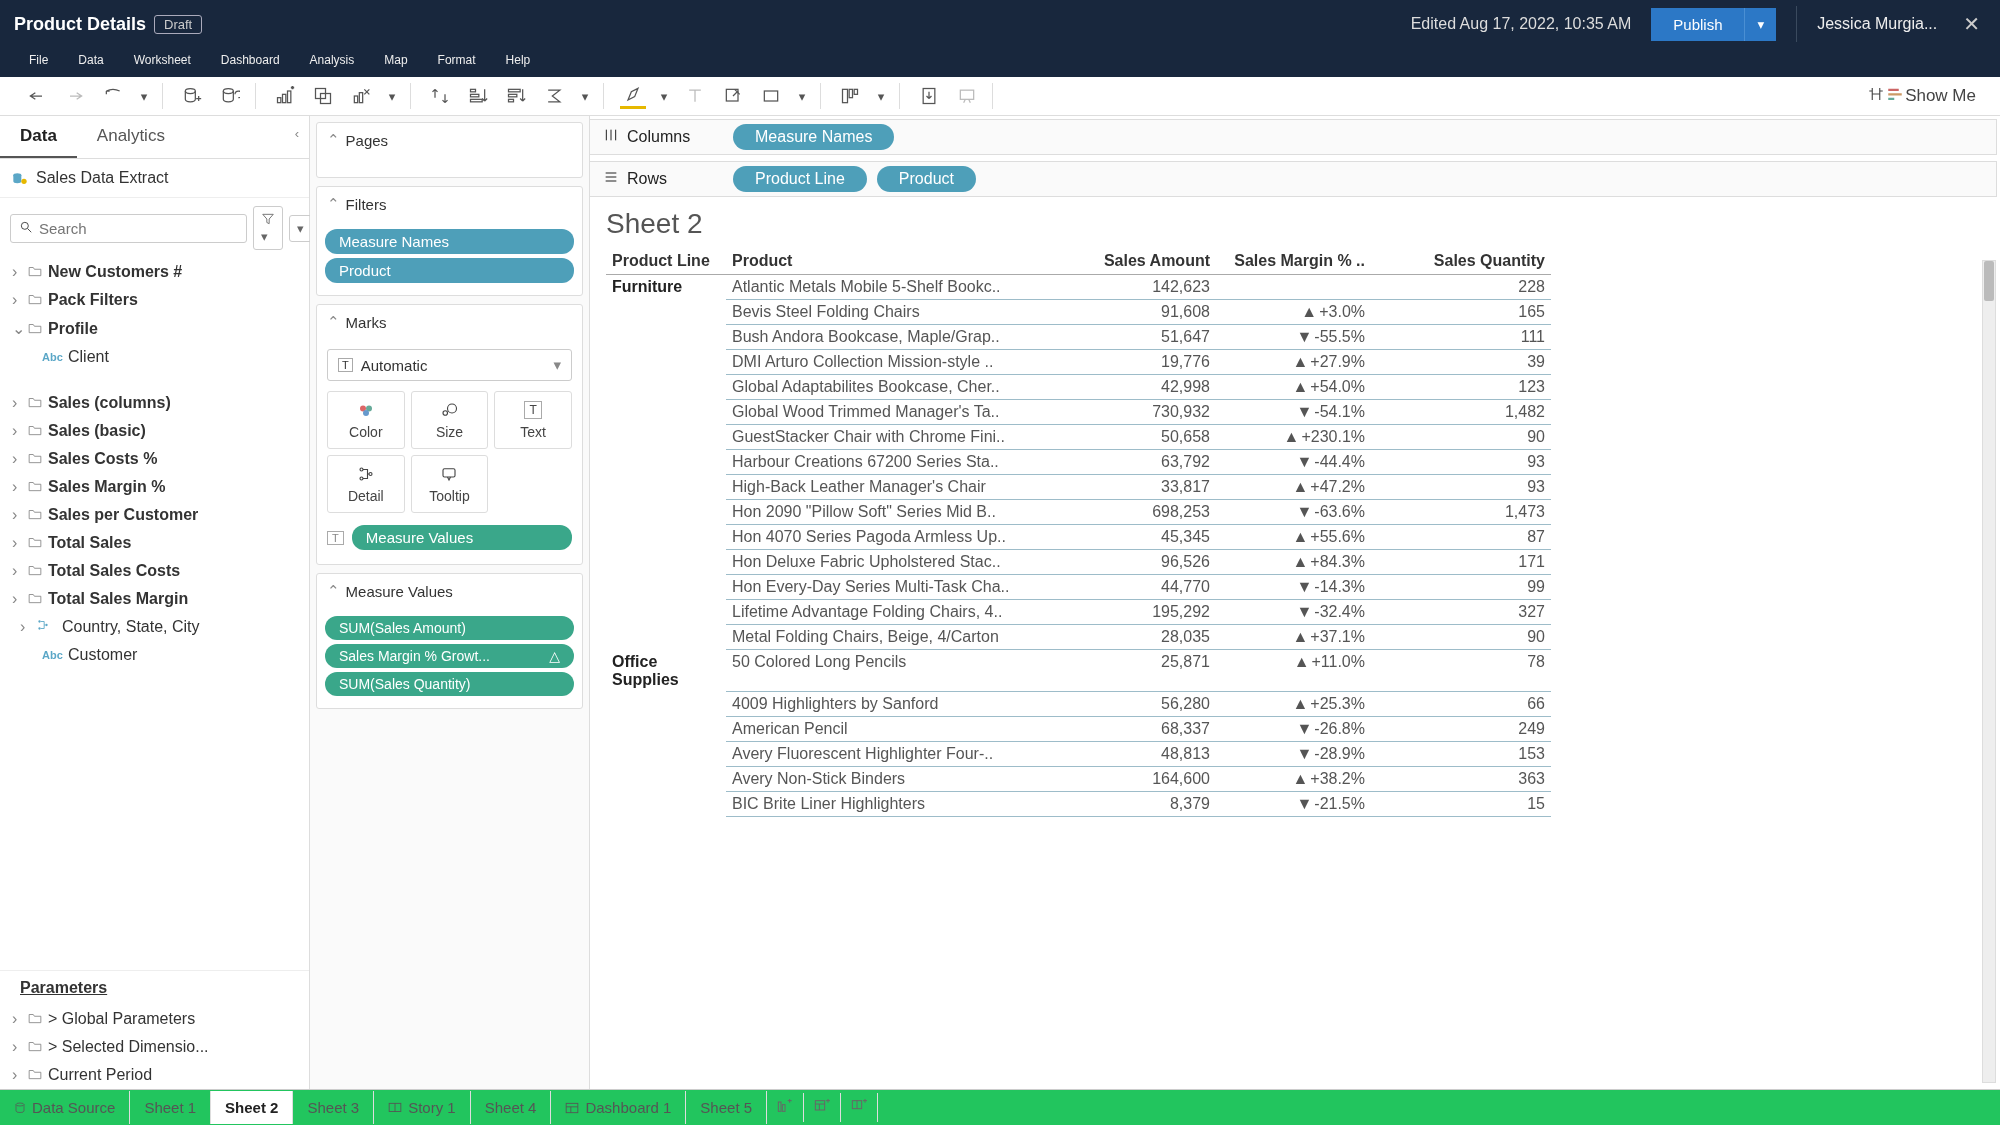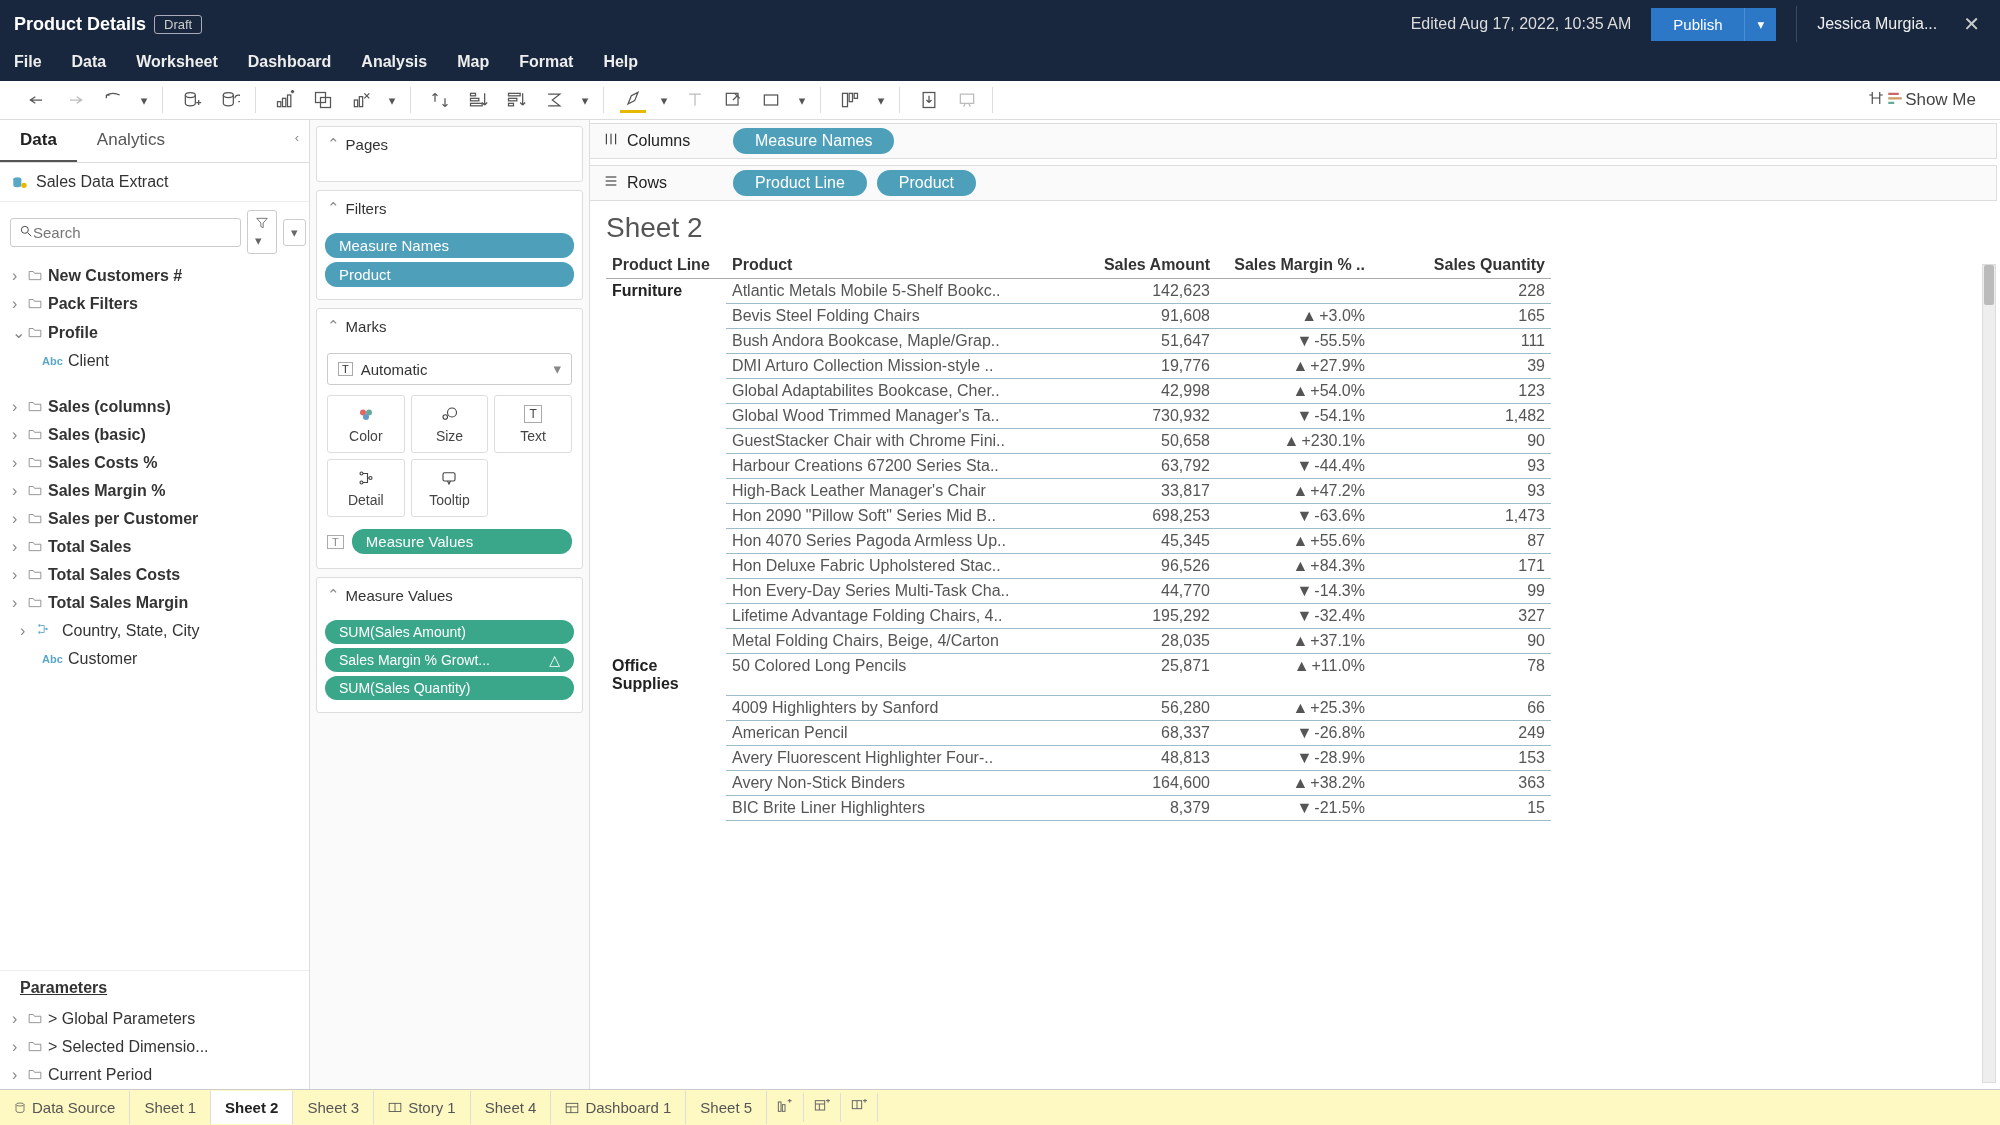--- a/index.html
+++ b/index.html
@@ -14,21 +14,21 @@
 .badge-draft { border: 1px solid #aab; padding: 1px 9px; border-radius: 3px; font-size: 13px; color: #ccc; }
 .header-right { display: flex; align-items: center; gap: 20px; }
 .edited { font-size: 16px; color: #ddd; }
 .publish-wrap { display: flex; }
 .publish-btn { background: #2c78c6; color: #fff; border: none; padding: 8px 22px; font-size: 15px; font-weight: 500; cursor: pointer; }
 .publish-drop { background: #2c78c6; color: #fff; border: none; border-left: 1px solid #4a8fd3; padding: 8px 12px; cursor: pointer; }
 .hdiv { width: 1px; height: 36px; background: #3a4a5e; }
 .user { font-size: 16px; color: #eee; }
 .close-x { font-size: 20px; color: #ccc; cursor: pointer; padding: 0 6px; }
 
-.menubar { display: flex; gap: 30px; padding: 7px 14px 10px; font-size: 16px; color: #eee; font-weight: bold; }
+.menubar { display: flex; gap: 30px; padding: 7px 29px 10px; font-size: 12px; color: #eee; }
 .menubar span { cursor: pointer; }
 
 
 .toolbar { display: flex; align-items: center; padding: 6px 12px; border-bottom: 1px solid #ddd; gap: 4px; background: #fff; }
 .tb-group { display: flex; gap: 12px; align-items: center; padding: 0 12px; border-right: 1px solid #ddd; }
 .tb-group:last-child { border-right: none; }
 .tb-btn { width: 26px; height: 26px; display: flex; align-items: center; justify-content: center; cursor: pointer; color: #555; }
 .tb-btn svg { width: 20px; height: 20px; }
 .spacer { flex: 1; }
 .showme { display: flex; align-items: center; gap: 1px; color: #444; font-size: 17px; cursor: pointer; padding-right: 12px; }
@@ -40,21 +40,21 @@
 .col-viz { flex: 1; display: flex; flex-direction: column; overflow: hidden; }
 
 
 .data-tabs { display: flex; border-bottom: 1px solid #ddd; }
 .data-tab { padding: 10px 20px; font-size: 17px; cursor: pointer; color: #555; }
 .data-tab.active { font-weight: 600; border-bottom: 2px solid #555; color: #222; }
 .collapse-caret { margin-left: auto; padding: 10px; color: #888; cursor: pointer; }
 .ds-name { padding: 10px 12px; display: flex; gap: 8px; align-items: center; font-size: 16px; border-bottom: 1px solid #eee; }
 .ds-icon { width: 16px; height: 14px; }
 .search-row { display: flex; gap: 6px; padding: 8px 10px; align-items: center; }
-.search-box { flex: 1; display: flex; align-items: flex-end; border: 1px solid #ccc; border-radius: 3px; padding: 5px 8px; }
+.search-box { flex: 1; display: flex; align-items: flex-end; border: 1px solid #ccc; border-radius: 3px; padding: 5px 8px; gap: 6px; }
 .search-box input { border: none; outline: none; flex: 1; font-size: 15px; }
 .filter-btn, .menu-btn { border: 1px solid #ccc; border-radius: 3px; padding: 5px 7px; cursor: pointer; color: #666; }
 .tree { flex: 1; overflow-y: auto; }
 .tree-item { display: flex; align-items: center; gap: 6px; padding: 5px 12px; cursor: pointer; font-size: 16px; }
 .tree-item .caret { width: 10px; color: #888; }
 .tree-item .folder-icon { color: #888; }
 .tree-item.sub { padding-left: 42px; }
 .tree-item.subhier { padding-left: 20px; }
 .tree-item b { font-weight: 700; }
 .type-abc { color: #5ba7c7; font-size: 11px; font-weight: 600; width: 20px; }
@@ -94,21 +94,21 @@
 .cell { padding: 3px 6px; font-size: 16px; border-bottom: 1px solid #9dbcc9; color: #555; }
 .cell.cat { font-weight: 700; color: #222; border: none; }
 .cell.prod { white-space: nowrap; overflow: hidden; text-overflow: ellipsis; }
 .cell.r { text-align: right; }
 .tri-up::before { content: "▲"; margin-right: 2px; }
 .tri-dn::before { content: "▼"; margin-right: 2px; }
 .scrollbar-fake { position: absolute; right: 4px; top: 60px; bottom: 6px; width: 14px; background: #eee; border: 1px solid #ddd; }
 .scrollbar-thumb { position: absolute; top: 0; left: 1px; right: 1px; height: 40px; background: #bbb; border-radius: 2px; }
 
 
-.sheet-tabs { display: flex; align-items: center; border-top: 1px solid #ccc; background: #fef9c3; height: 36px; }
+.sheet-tabs { display: flex; align-items: center; border-top: 1px solid #ccc; background: #22c55e; height: 36px; }
 .sheet-tab { padding: 8px 14px; font-size: 15px; color: #555; cursor: pointer; border-right: 1px solid #ddd; display:flex; gap:6px; align-items:center; }
 .sheet-tab.active { background: #fff; font-weight: 700; color: #222; }
 .sheet-tab-btn { padding: 6px 10px; color: #666; cursor: pointer; border-right: 1px solid #ddd; }
 
 .statusbar { font-size: 13px; color: #555; padding: 4px 14px; display: flex; gap: 20px; border-top: 1px solid #eee; }
 
 svg { stroke: currentColor; fill: none; stroke-width: 1.5; }
 </style>
 </head>
 <body>

